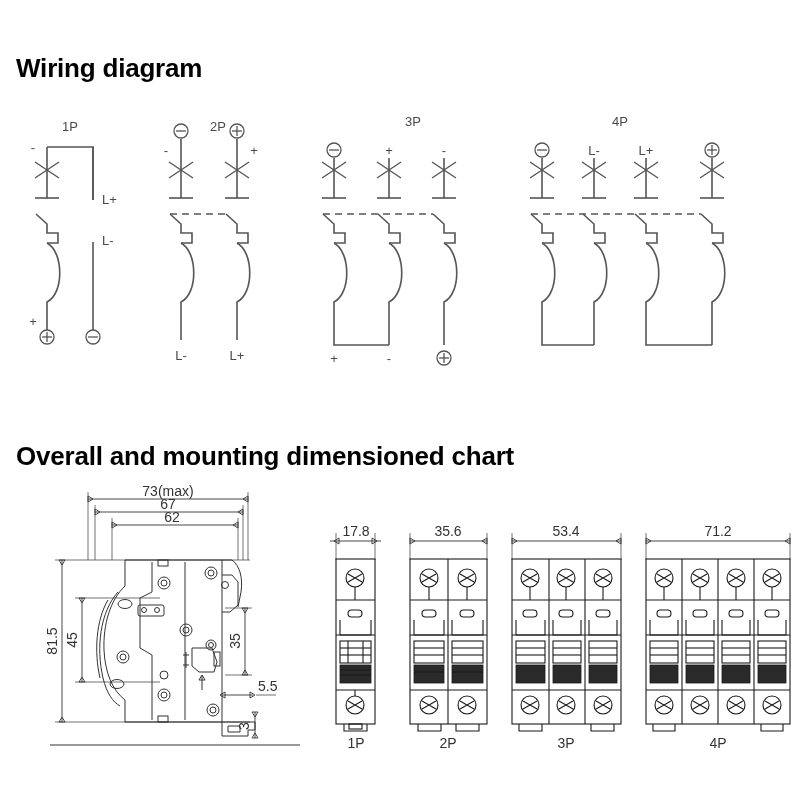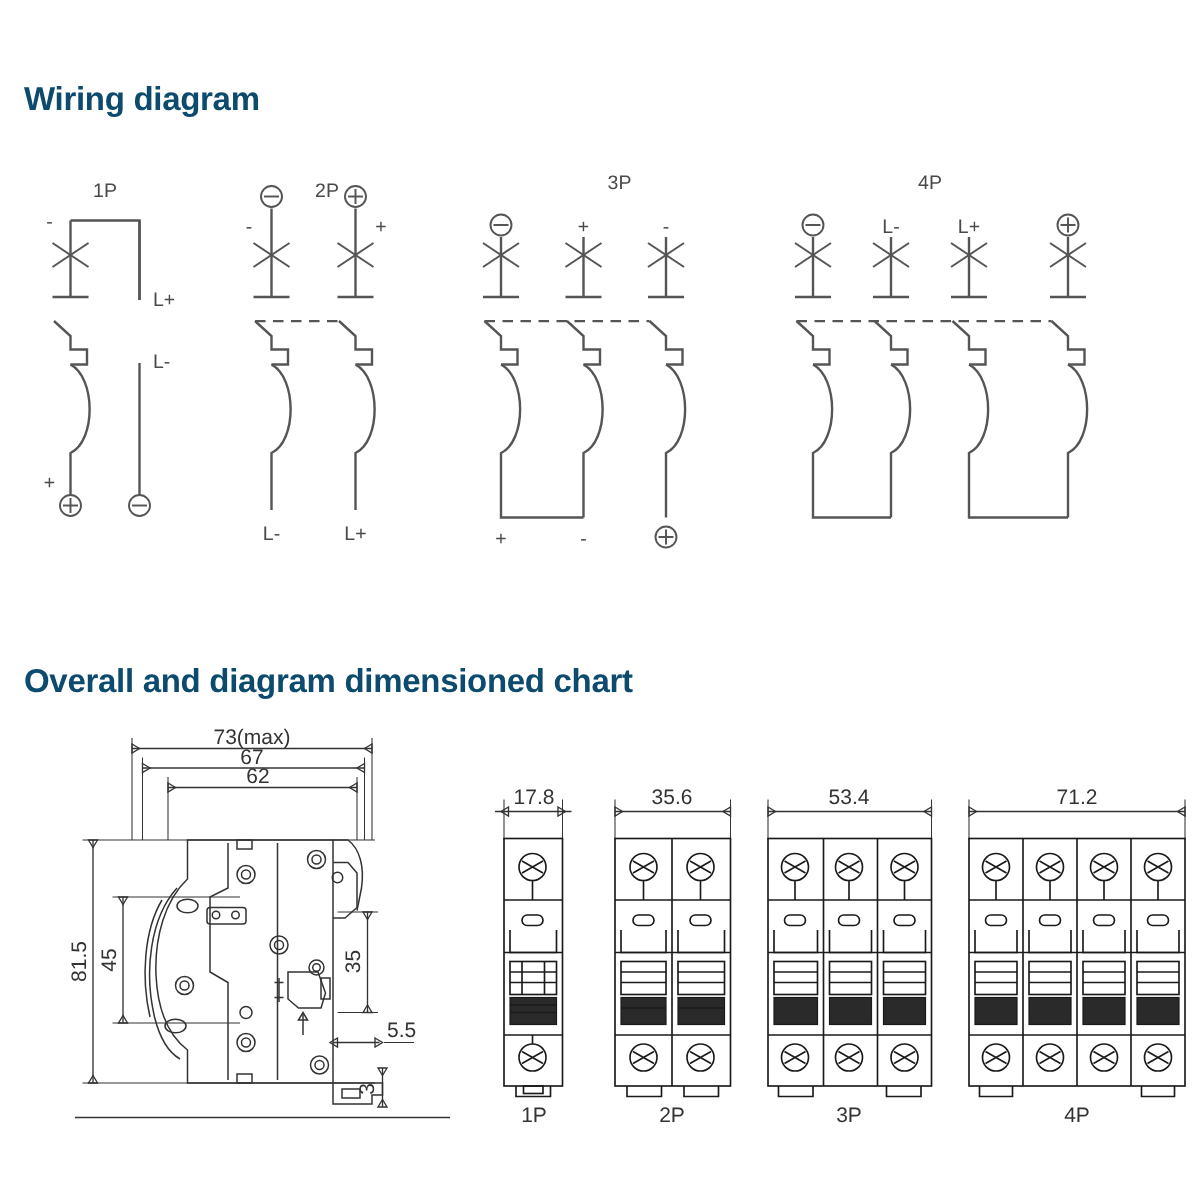--- a/index.html
+++ b/index.html
@@ -18,23 +18,23 @@
   .page {
     position: absolute;
     inset: 0;
     width: 800px;
     height: 800px;
   }
   .section-title {
     position: absolute;
     font-family: "Liberation Sans", sans-serif;
     font-weight: bold;
-    font-size: 22px;
+    font-size: 26px;
     letter-spacing: -0.2px;
-    color: #0c4a6e;
+    color: #000000;
     white-space: nowrap;
   }
   #title-wiring { left: 16px; top: 53px; }
   #title-dims   { left: 16px; top: 441px; }
 
   .svg-layer {
     position: absolute;
     left: 0;
     top: 0;
   }
@@ -55,21 +55,21 @@
   .dark-fill { fill: #2a2a2a; stroke: #1a1a1a; stroke-width: 0.8; }
   .sideview-line { stroke: #333; stroke-width: 1; fill: none; }
 </style>
 </head>
 <body>
 
 <div class="page">
 
   <div class="section-title" id="title-wiring">Wiring diagram</div>
 
-  <div class="section-title" id="title-dims">Overall and diagram dimensioned chart</div>
+  <div class="section-title" id="title-dims">Overall and mounting dimensioned chart</div>
 
   <svg class="svg-layer" width="800" height="420" viewBox="0 0 800 420">
     <defs>
 
       <g id="trip-cross">
         <line class="wire" x1="0" y1="-30" x2="0" y2="-10"></line>
         <line class="wire-thin" x1="-11" y1="-17" x2="11" y2="-3"></line>
         <line class="wire-thin" x1="-11" y1="-3" x2="11" y2="-17"></line>
         <line class="wire" x1="0" y1="-10" x2="0" y2="8"></line>
         <line class="wire" x1="-11" y1="8" x2="11" y2="8"></line>

